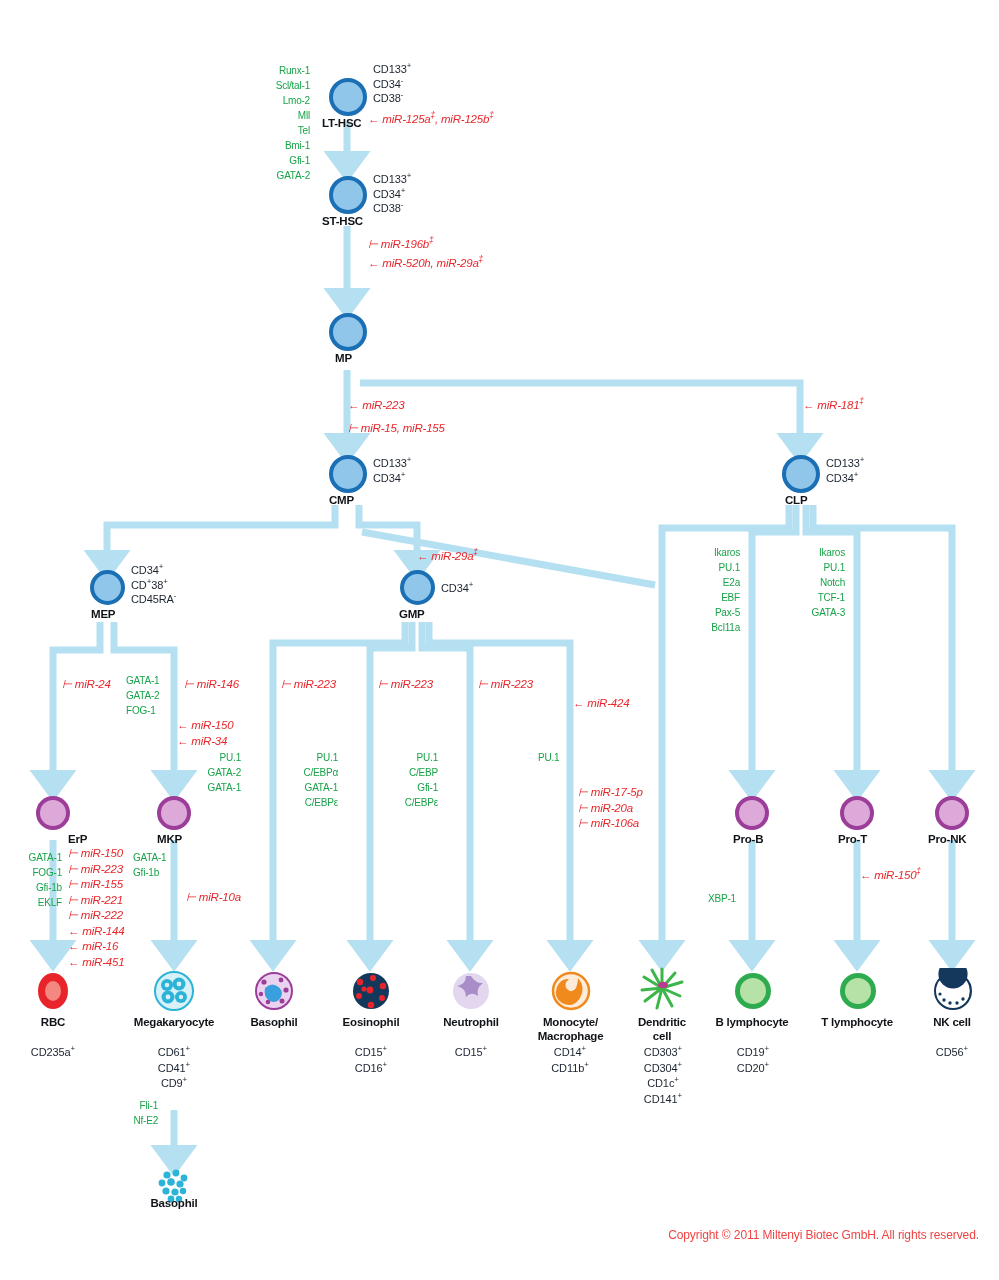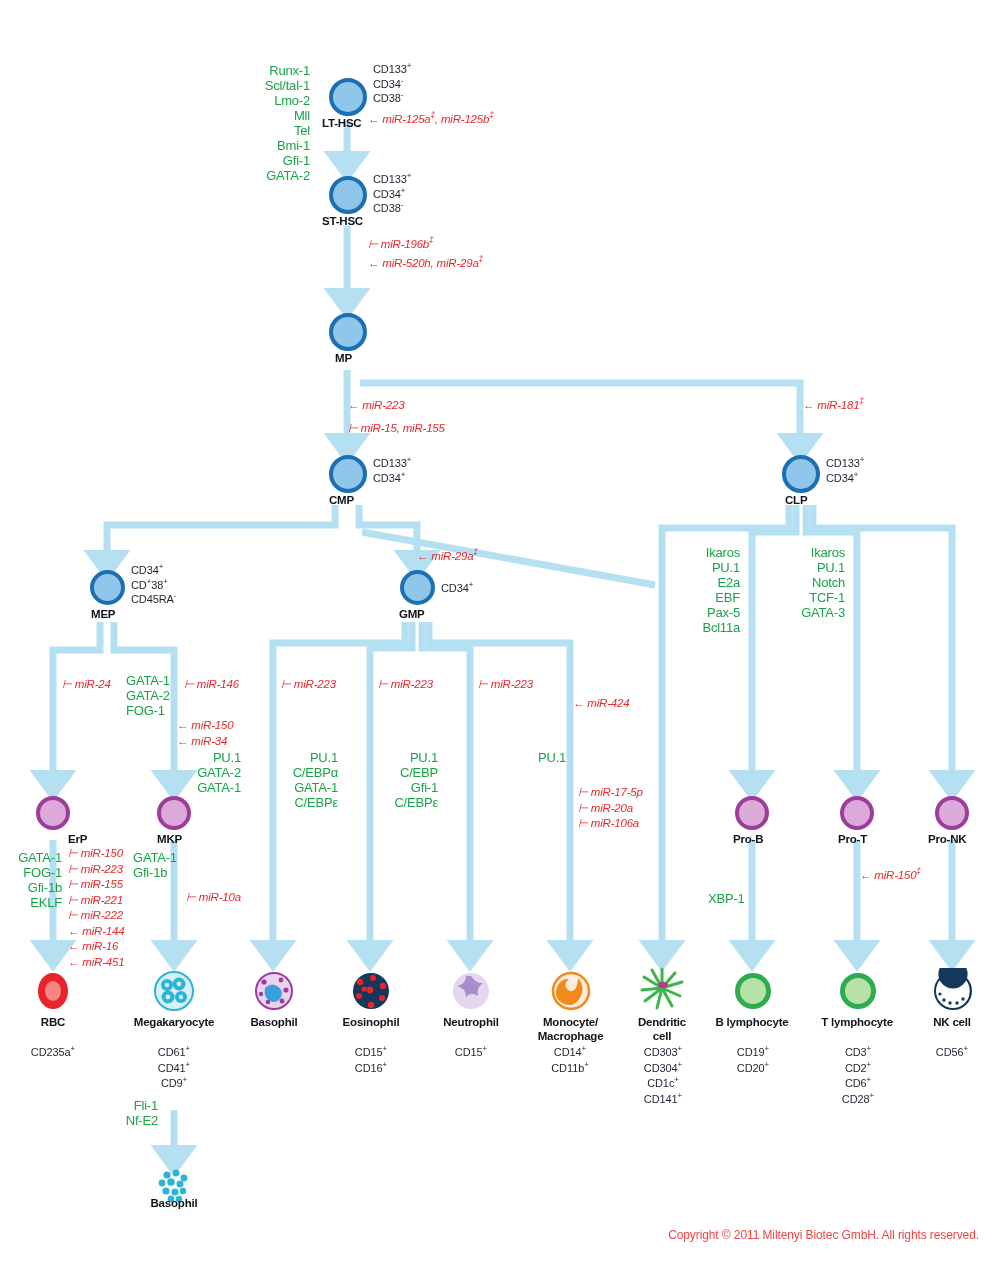--- a/index.html
+++ b/index.html
@@ -21,21 +21,21 @@
   
   .node-label{
     position:absolute;font-size:11.5px;font-weight:bold;color:#101418;
     white-space:nowrap;letter-spacing:-0.2px;
   }
   .cdmark{
     position:absolute;font-size:11px;color:#1b2430;white-space:nowrap;
     line-height:14.5px;letter-spacing:-0.1px;
   }
   .tf{
-    position:absolute;font-size:13px;color:#18a349;white-space:nowrap;
+    position:absolute;font-size:10px;color:#18a349;white-space:nowrap;
     line-height:15px;letter-spacing:-0.2px;
   }
   .tf.right{text-align:right;}
   .mir{
     position:absolute;font-size:11.5px;color:#e8272c;white-space:nowrap;
     line-height:15.5px;letter-spacing:-0.2px;font-style:italic;
   }
   .mir .g{display:block;}
   .bottom-name{
     position:absolute;font-size:11.5px;font-weight:bold;color:#101418;
@@ -450,18 +450,17 @@
 
   <div class="bottom-name" style="left:124px;top:1196px;width:100px;">Basophil</div>
 
   <div class="bottom-cd" style="left:3px;top:1045px;width:100px;">CD235a<sup>+</sup></div>
   <div class="bottom-cd" style="left:124px;top:1045px;width:100px;">CD61<sup>+</sup><br>CD41<sup>+</sup><br>CD9<sup>+</sup></div>
   <div class="bottom-cd" style="left:321px;top:1045px;width:100px;">CD15<sup>+</sup><br>CD16<sup>+</sup></div>
   <div class="bottom-cd" style="left:421px;top:1045px;width:100px;">CD15<sup>+</sup></div>
   <div class="bottom-cd" style="left:520px;top:1045px;width:100px;">CD14<sup>+</sup><br>CD11b<sup>+</sup></div>
   <div class="bottom-cd" style="left:613px;top:1045px;width:100px;">CD303<sup>+</sup><br>CD304<sup>+</sup><br>CD1c<sup>+</sup><br>CD141<sup>+</sup></div>
   <div class="bottom-cd" style="left:703px;top:1045px;width:100px;">CD19<sup>+</sup><br>CD20<sup>+</sup></div>
-  <div class="bottom-cd" style="left:808px;top:1045px;width:100px;">CD3<sup>+</sup><br>CD2<sup>+</sup><br>CD6<sup>+</sup><br>CD28<sup>+</sup></div>
   <div class="bottom-cd" style="left:905px;top:1045px;width:94px;">CD56<sup>+</sup></div>
 
   <div class="copyright">Copyright © 2011 Miltenyi Biotec GmbH. All rights reserved.</div>
 
 </div>
 
 </body></html>

